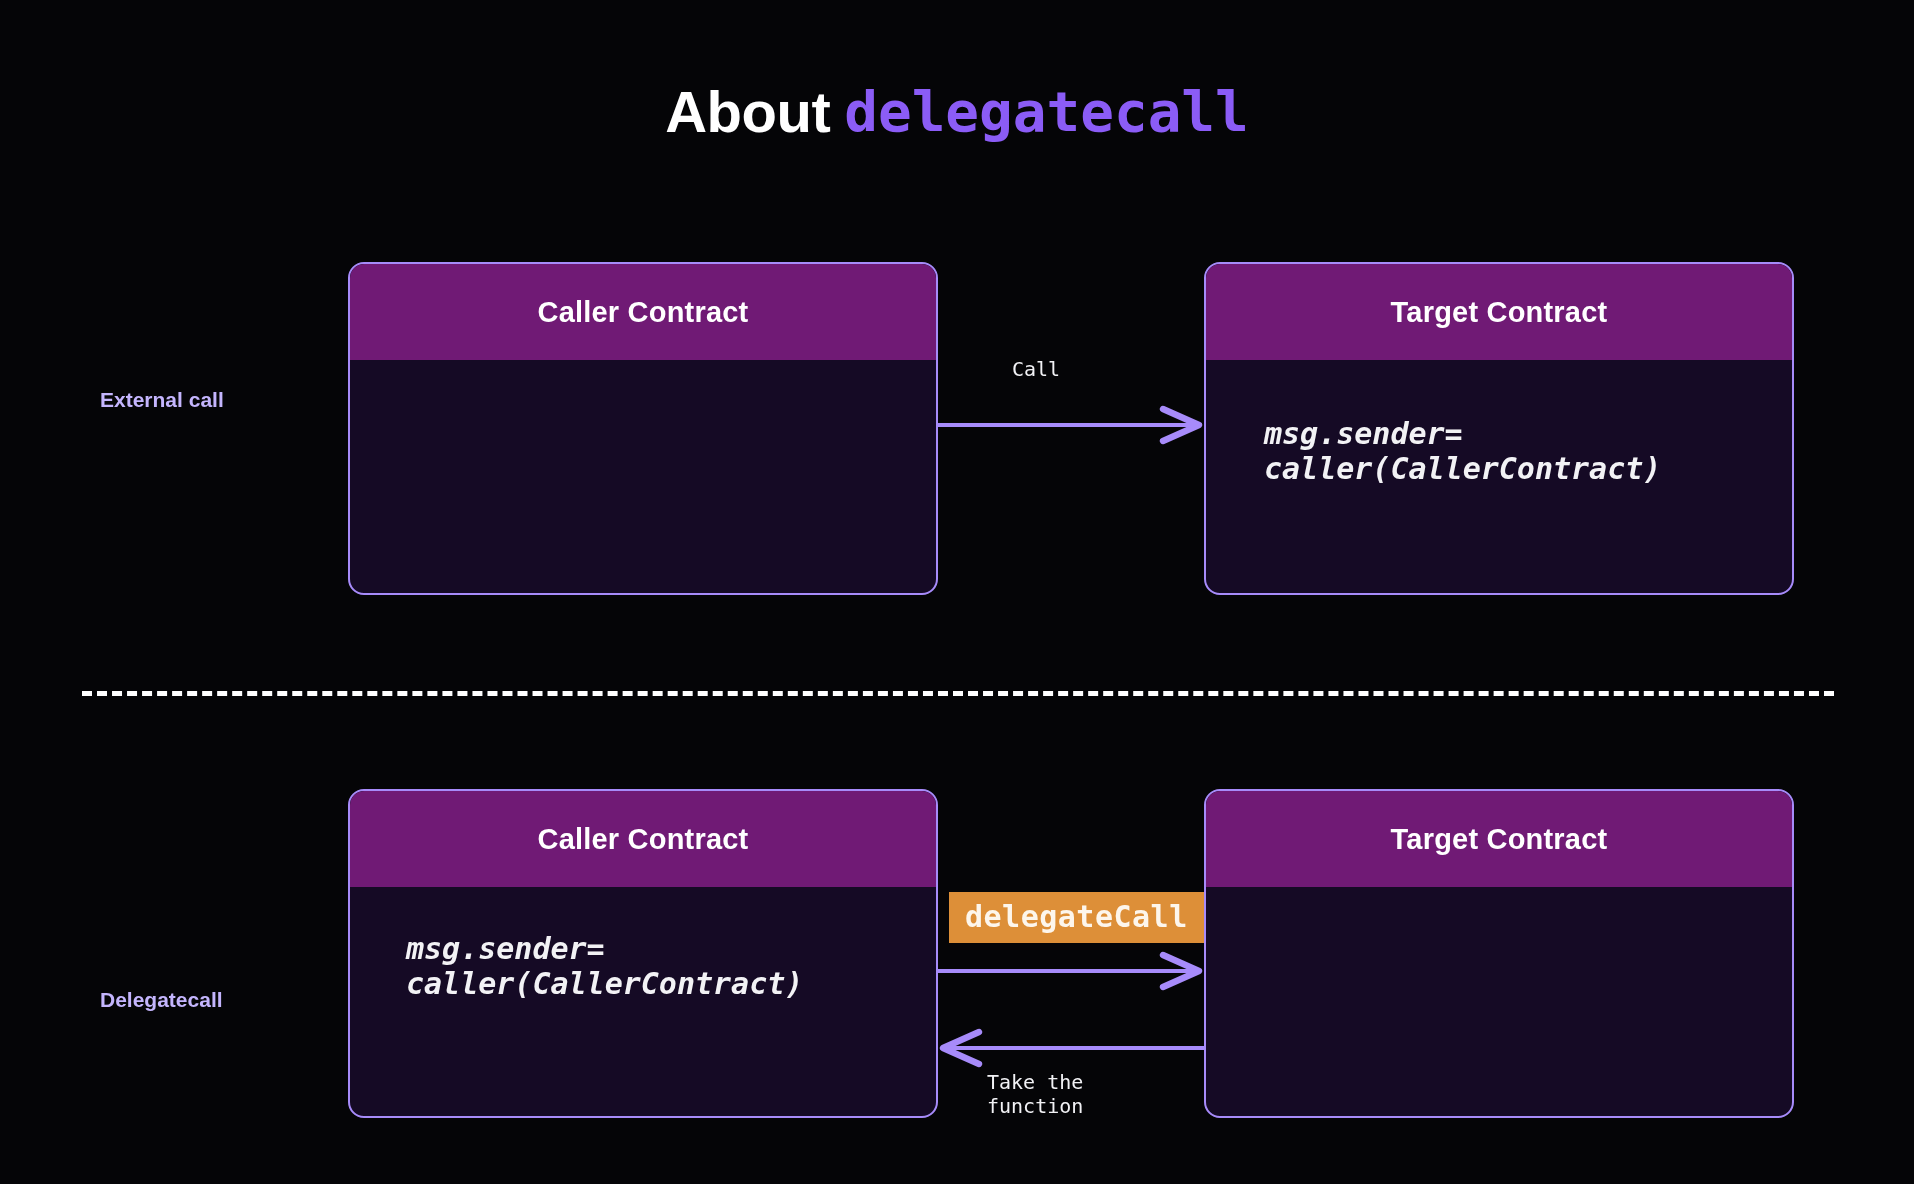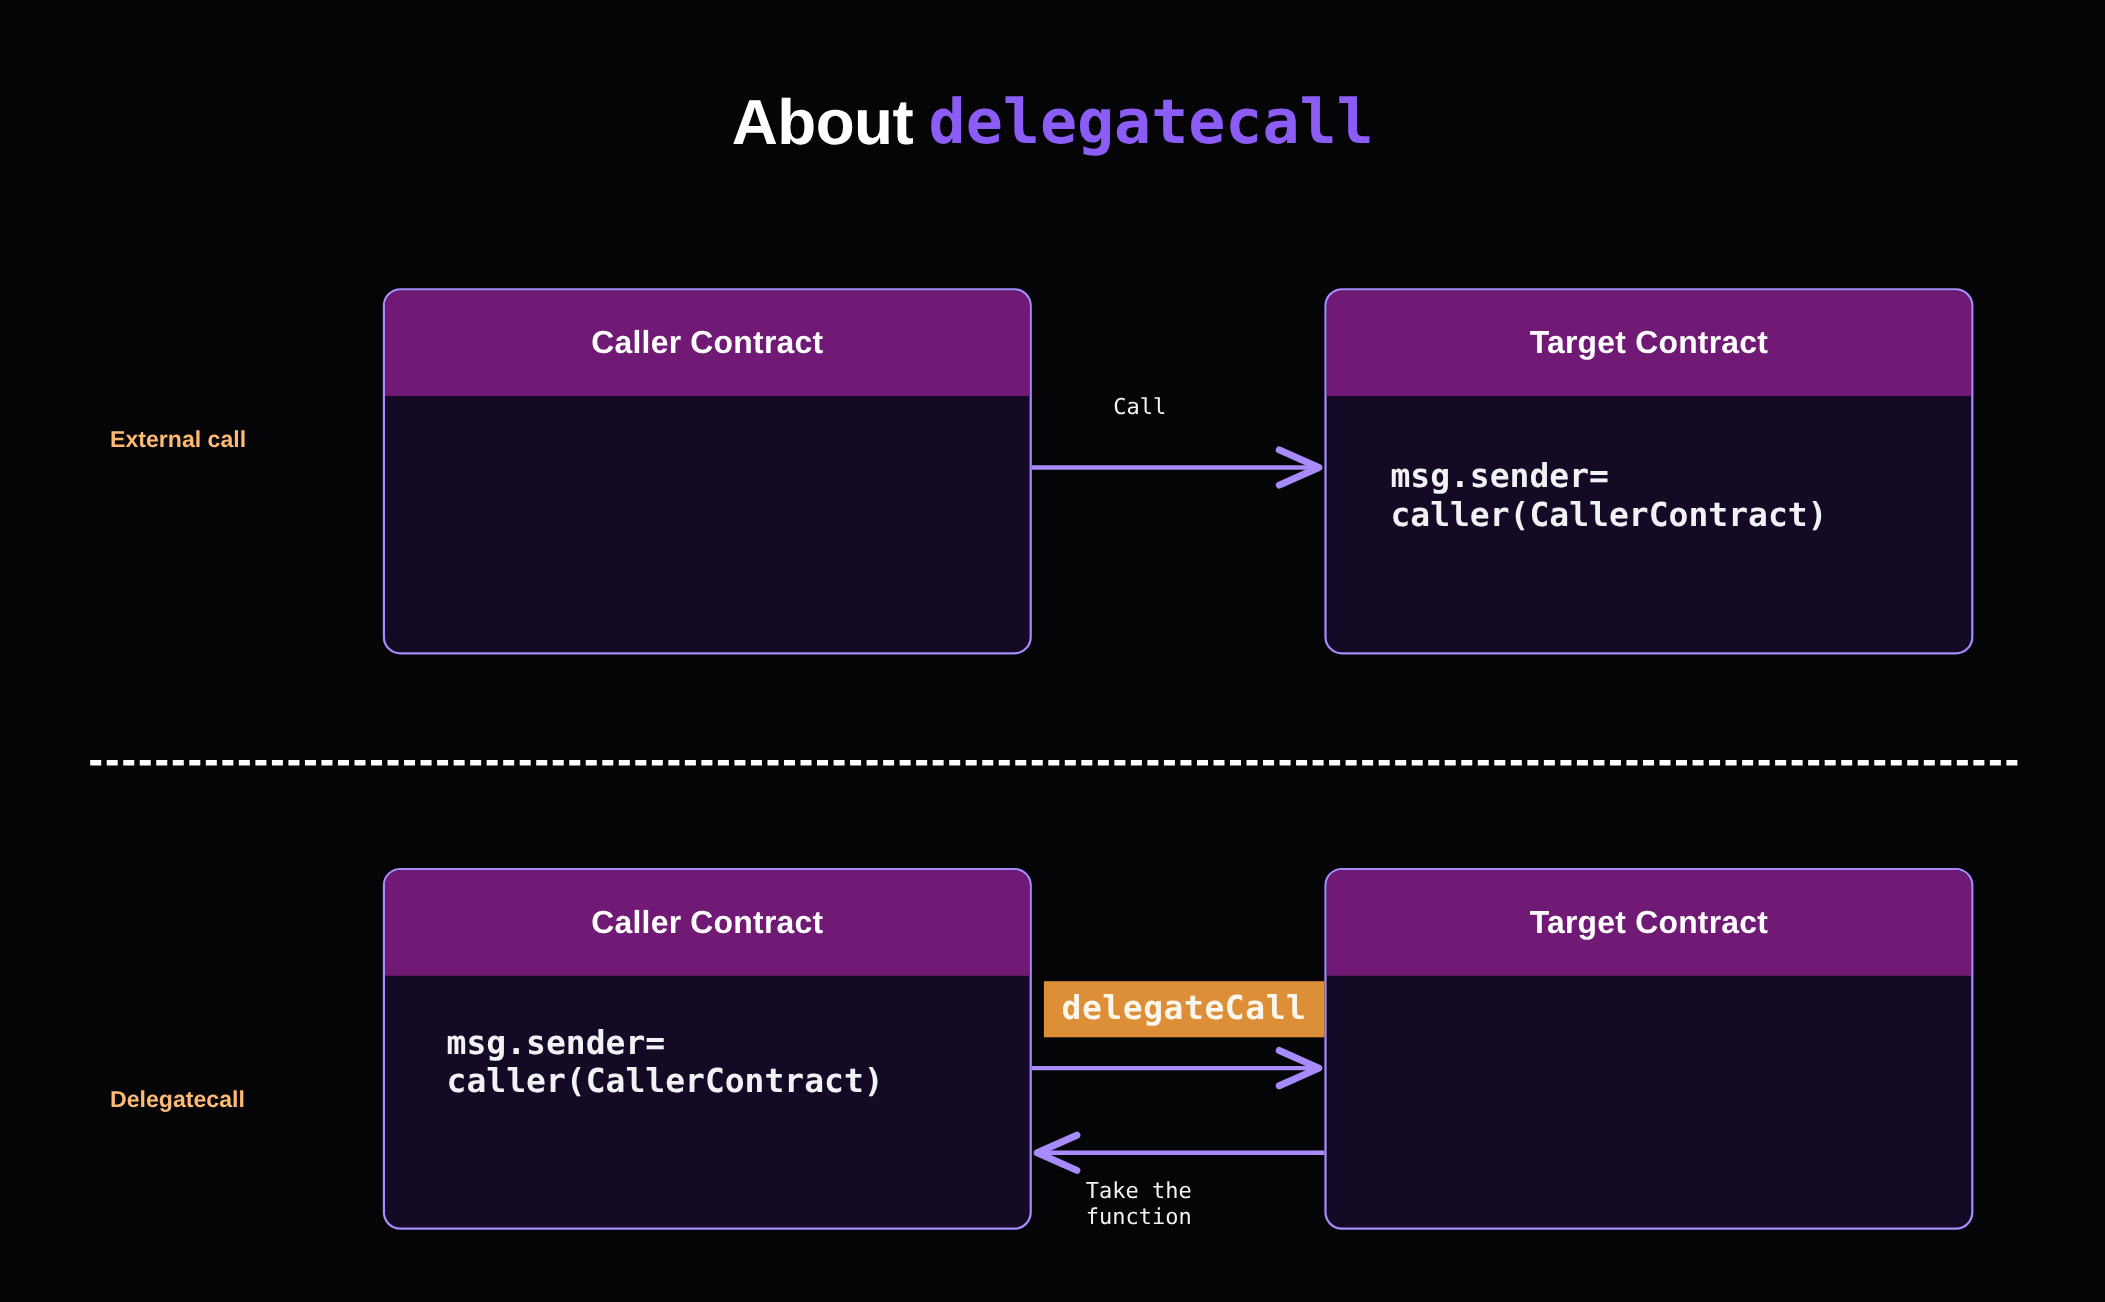--- a/index.html
+++ b/index.html
@@ -42,21 +42,21 @@
     margin-left:14px;
     vertical-align:middle;
   }
 
   
   .row-label {
     position:absolute;
     font-family:"Liberation Sans", sans-serif;
     font-weight:bold;
     font-size:21px;
-    color:#fdba74;
+    color:#c4b5fd;
     white-space:nowrap;
     text-align:right;
   }
   #label-external { left:100px; top:388px; }
   #label-delegate { left:100px; top:988px; }
 
   
   .card {
     position:absolute;
     border:2px solid #a78bfa;
@@ -77,20 +77,21 @@
     font-weight:bold;
     font-size:29px;
     color:#ffffff;
     letter-spacing:0.2px;
     white-space:nowrap;
   }
   .card-body {
     position:relative;
     height:calc(100% - 96px);
     padding:40px 0 0 56px;
+    font-style:italic;
   }
   .code {
     font-family:"DejaVu Sans Mono", monospace;
     font-size:30px;
     font-weight:bold;
     line-height:1.18;
     color:#f2f2f5;
     white-space:pre;
   }
 

